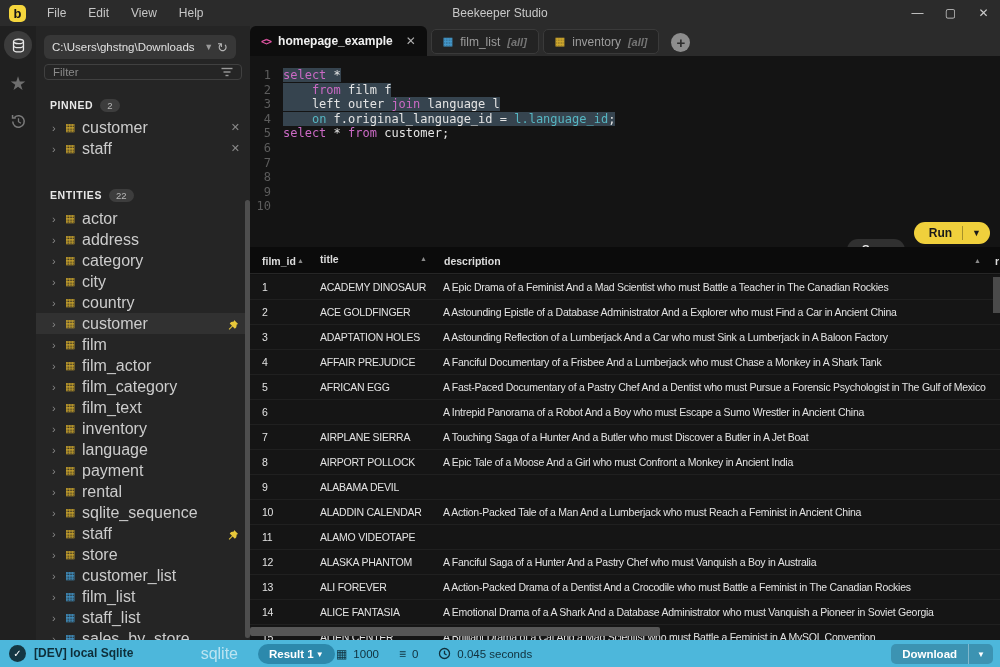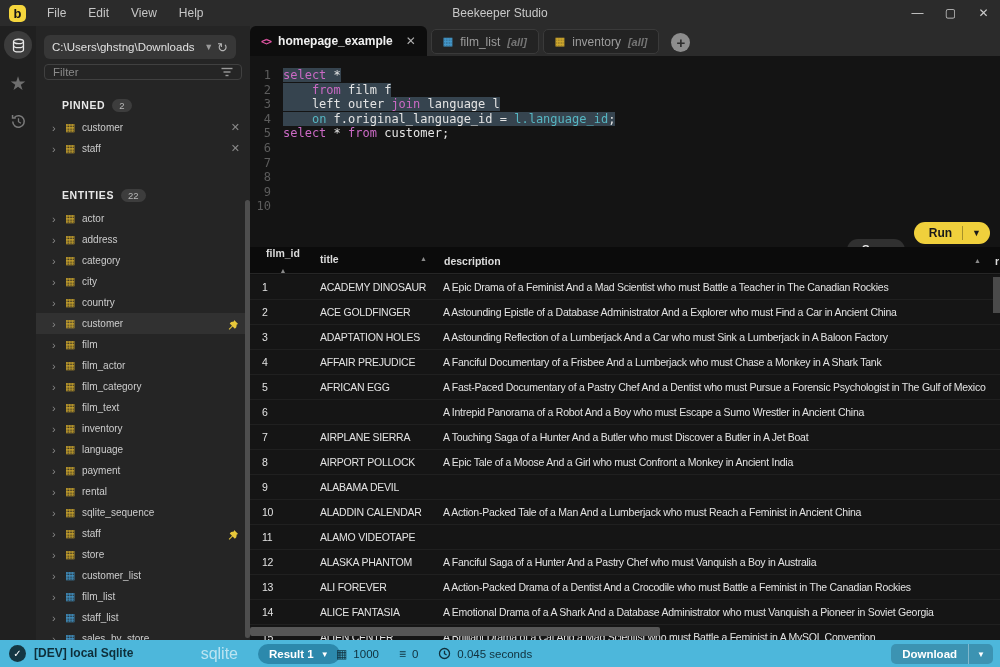--- a/index.html
+++ b/index.html
@@ -28,30 +28,30 @@
   .conn-row{position:absolute;top:9px;left:8px;width:192px;height:24px;background:#373737;border-radius:6px;
     display:flex;align-items:center;padding:0 8px;}
   .conn-text{flex:1;color:#e0e0e0;font-size:11.5px;white-space:nowrap;overflow:hidden;}
   .conn-caret{color:#9a9a9a;font-size:9px;margin:0 4px;}
   .conn-refresh{color:#b5b5b5;font-size:13px;}
   .filter-row{position:absolute;top:38px;left:8px;width:198px;height:16px;border:1px solid #404040;border-radius:4px;
     display:flex;align-items:center;padding:0 8px;background:#252525;}
   .filter-input{flex:1;background:transparent;border:none;outline:none;color:#bbb;font-size:11.5px;font-family:inherit;}
   .filter-input::placeholder{color:#8a8a8a;}
   .section-row{position:absolute;left:14px;right:8px;height:16px;display:flex;align-items:center;gap:7px;}
-  .section-label{color:#e8e8e8;font-size:10.5px;font-weight:bold;letter-spacing:.6px;margin-left:12px;}
+  .section-label{color:#e8e8e8;font-size:10.5px;font-weight:bold;letter-spacing:.6px;}
   .count-badge{background:#3d3d3d;color:#b8b8b8;font-size:9.5px;border-radius:8px;padding:1px 7px;}
   .tree{position:absolute;left:0;right:0;}
   .tree-row{height:21px;display:flex;align-items:center;padding-left:16px;padding-right:10px;}
   .tree-row.selected{background:rgba(255,255,255,.06);}
   .chev{color:#8a8a8a;font-size:11px;width:13px;}
   .grid-ic{font-size:11px;width:17px;}
   .grid-ic.table{color:#cda62c;}
   .grid-ic.view{color:#4296c9;}
-  .tree-label{color:#cccccc;font-size:10px;flex:1;white-space:nowrap;overflow:hidden;}
+  .tree-label{color:#cccccc;font-size:16px;flex:1;white-space:nowrap;overflow:hidden;}
   .row-close{color:#8a8a8a;font-size:11px;}
   .pin-ic{width:13px;height:13px;}
   .side-scroll{position:absolute;right:0;top:174px;width:5px;height:438px;background:#4e4e4e;border-radius:3px;}
 
   
   .main{position:absolute;top:26px;left:250px;width:750px;height:614px;background:#121212;}
   .tabbar{height:30px;background:#2b2b2b;display:flex;align-items:flex-end;}
   .tab{display:flex;align-items:center;gap:7px;padding:0 11px;cursor:default;}
   .tab.active{height:30px;background:#0d0d0d;border-radius:6px 6px 0 0;}
   .tab.active .tab-label{color:#f0f0f0;font-weight:bold;font-size:12px;}
@@ -82,21 +82,21 @@
     font-weight:bold;font-size:12px;border:none;font-family:inherit;padding:0;}
   .btn-run .run-label{padding:0 10px 0 15px;}
   .run-divider{width:1px;height:14px;background:rgba(0,0,0,.3);}
   .run-caret{padding:0 9px;font-size:9px;}
 
   
   .results{position:relative;height:393px;background:#121212;overflow:hidden;}
   .rhead{height:27px;background:#0b0b0b;position:relative;border-bottom:1px solid #262626;}
   .hcell{position:absolute;top:0;height:27px;display:flex;align-items:center;justify-content:space-between;
     color:#dcdcdc;font-size:10.5px;font-weight:bold;}
-  .col0{left:0;width:62px;padding:0 8px 0 12px;flex-direction:column;}
+  .col0{left:0;width:62px;padding:0 8px 0 12px;}
   .col1{left:62px;width:125px;padding:0 10px 4px 8px;}
   .col2{left:188px;width:551px;padding:0 8px 0 6px;}
   .sort-arrow{color:#8a8a8a;font-size:7px;}
   .hclip{position:absolute;left:745px;top:0;height:27px;display:flex;align-items:center;color:#dcdcdc;font-size:10.5px;font-weight:bold;}
   .rbody{position:absolute;top:28px;left:0;right:0;bottom:0;}
   .rrow{position:relative;height:25px;border-bottom:1px solid #202020;background:#151515;}
   .cell{position:absolute;top:0;height:25px;line-height:25px;color:#e2e2e2;font-size:10.5px;letter-spacing:-0.25px;
     white-space:nowrap;overflow:hidden;}
   .cell.c0{left:0;width:62px;padding-left:12px;}
   .cell.c1{left:62px;width:125px;padding-left:8px;}
@@ -104,21 +104,21 @@
   .vscroll{position:absolute;right:0;top:30px;width:7px;height:36px;background:#4a4a4a;z-index:5;}
   .hscroll{position:absolute;left:0;bottom:4px;width:410px;height:9px;background:#565656;border-radius:2px;z-index:5;}
 
   
   .statusbar{position:absolute;top:640px;left:0;width:1000px;height:27px;background:#4db7db;z-index:40;color:#10303c;}
   .check-circle{position:absolute;left:9px;top:5px;width:17px;height:17px;border-radius:50%;background:#143642;color:#fff;
     font-size:10px;display:flex;align-items:center;justify-content:center;}
   .conn-name{position:absolute;left:34px;top:0;line-height:27px;font-weight:bold;font-size:12px;color:#0e2e3a;}
   .dialect{position:absolute;left:158px;top:0;width:80px;text-align:right;line-height:27px;color:rgba(255,255,255,.62);font-size:16px;}
   .result-pill{position:absolute;left:258px;top:4px;height:20px;background:#2c89ac;border-radius:11px;color:#fff;
-    font-size:11.5px;font-weight:bold;display:flex;align-items:center;padding:0 11px;gap:7px;}
+    font-size:11.5px;font-weight:bold;display:flex;align-items:center;padding:0 11px;gap:2px;}
   .result-pill .caret{font-size:8px;}
   .sb-metrics{position:absolute;left:336px;top:0;height:27px;display:flex;align-items:center;gap:6px;font-size:11.5px;color:#10303c;}
   .sb-ic{font-size:12px;}
   .sb-gap{width:8px;}
   .download-pill{position:absolute;right:7px;top:4px;height:20px;background:#3c93b2;border-radius:5px;color:#fff;
     display:flex;align-items:center;font-size:11.5px;font-weight:bold;}
   .download-pill .dl-label{padding:0 11px;}
   .dl-divider{width:1px;height:20px;background:rgba(255,255,255,.35);}
   .dl-caret{padding:0 8px;font-size:8px;}
   svg.lineic{display:block;}

